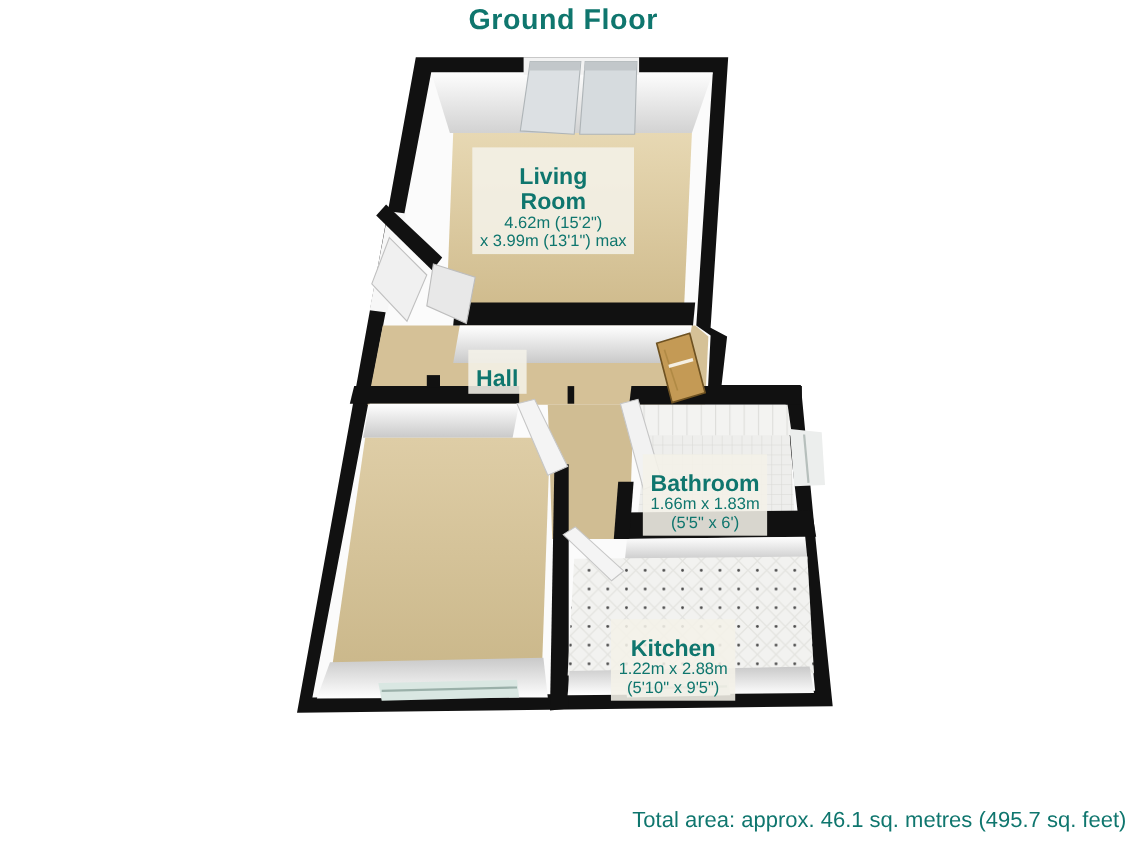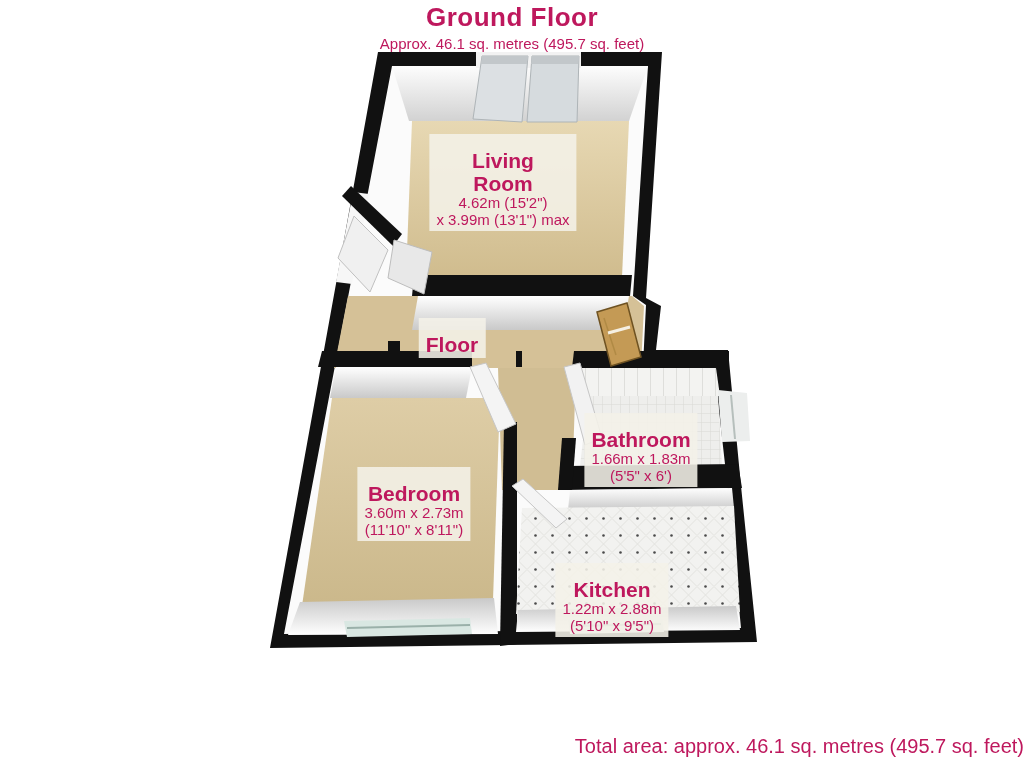--- a/index.html
+++ b/index.html
@@ -1,39 +1,38 @@
 <!DOCTYPE html>
 <html><head>
 <meta charset="utf-8">
 <style>
   html,body{margin:0;padding:0;background:#ffffff;}
   .page{
     position:relative;width:1024px;height:768px;background:#ffffff;overflow:hidden;
-    font-family:"Liberation Sans", sans-serif;color:#be185d;
+    font-family:"Liberation Sans", sans-serif;color:#0f766e;
   }
   .hdr{position:absolute;top:2px;left:0;width:100%;text-align:center;}
   .hdr .title{font-size:26px;font-weight:bold;letter-spacing:0.5px;}
   .hdr .subtitle{font-size:15px;margin-top:2px;}
   .ftr{position:absolute;top:735px;left:0;width:100%;text-align:right;font-size:20px;}
   svg.plan{position:absolute;left:0;top:0;}
   .room-label{
     position:absolute;transform:translateX(-50%);text-align:center;
     background:rgba(244,241,232,0.88);padding:15px 7px 2px 7px;white-space:nowrap;
   }
   .room-name{font-size:21px;font-weight:bold;line-height:1.1;}
   .room-dims{font-size:15px;line-height:1.12;}
 </style>
 </head>
 <body>
 
 <div class="page">
 
   <div class="hdr">
     <div class="title">Ground Floor</div>
-    <div class="subtitle">Approx. 46.1 sq. metres (495.7 sq. feet)</div>
   </div>
 
   <svg class="plan" width="1024" height="768" viewBox="0 0 1024 768">
     <defs>
       <linearGradient id="gradTopFace" x1="0" y1="0" x2="0" y2="1">
         <stop offset="0" stop-color="#fdfdfd"></stop>
           <stop offset="1" stop-color="#d2d2d2"></stop>
       </linearGradient>
       <linearGradient id="gradFaceS" x1="0" y1="0" x2="0" y2="1">
         <stop offset="0" stop-color="#ffffff"></stop>
@@ -124,28 +123,23 @@
   </svg>
 
   <div class="room-label" style="left:503px;top:134px;">
     <div class="room-name">Living</div>
     <div class="room-name">Room</div>
     <div class="room-dims">4.62m (15'2")</div>
     <div class="room-dims">x 3.99m (13'1") max</div>
   </div>
 
   <div class="room-label" style="left:452px;top:318px;">
-    <div class="room-name">Floor</div>
+    <div class="room-name">Hall</div>
   </div>
 
-  <div class="room-label" style="left:414px;top:467px;">
-    <div class="room-name">Bedroom</div>
-    <div class="room-dims">3.60m x 2.73m</div>
-    <div class="room-dims">(11'10" x 8'11")</div>
-  </div>
 
   <div class="room-label" style="left:641px;top:413px;">
     <div class="room-name">Bathroom</div>
     <div class="room-dims">1.66m x 1.83m</div>
     <div class="room-dims">(5'5" x 6')</div>
   </div>
 
   <div class="room-label" style="left:612px;top:545px;margin-top:18px;">
     <div class="room-name">Kitchen</div>
     <div class="room-dims">1.22m x 2.88m</div>

